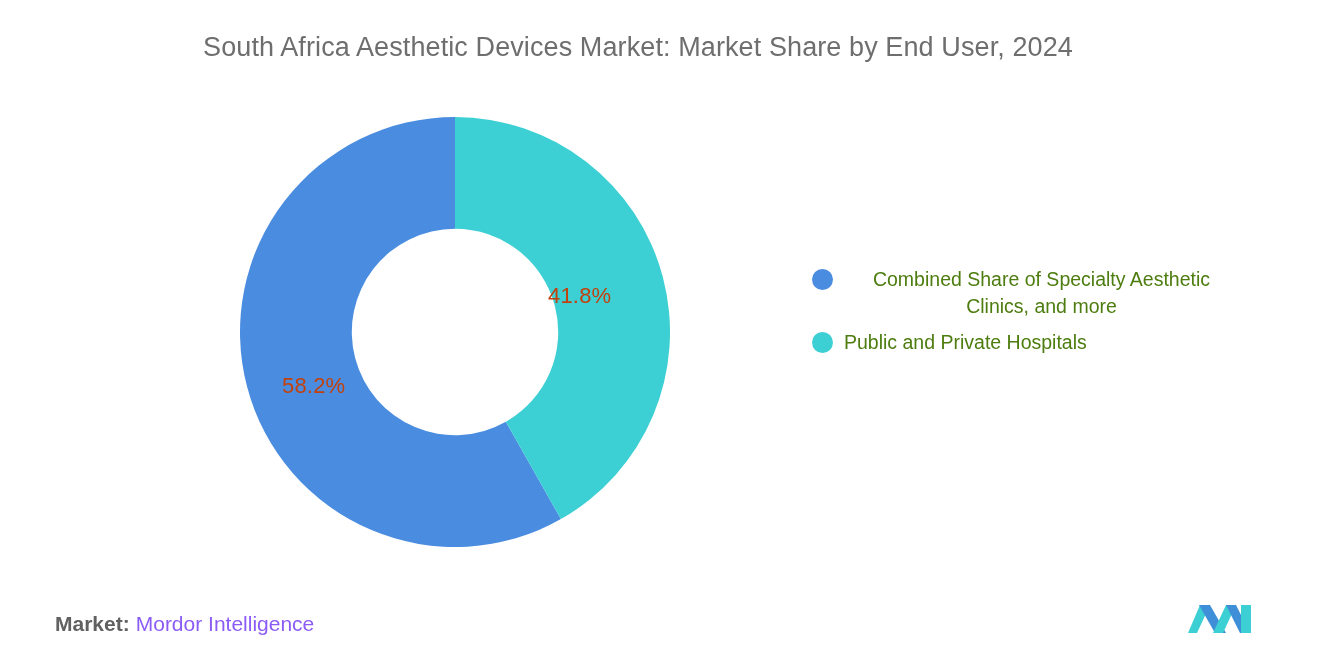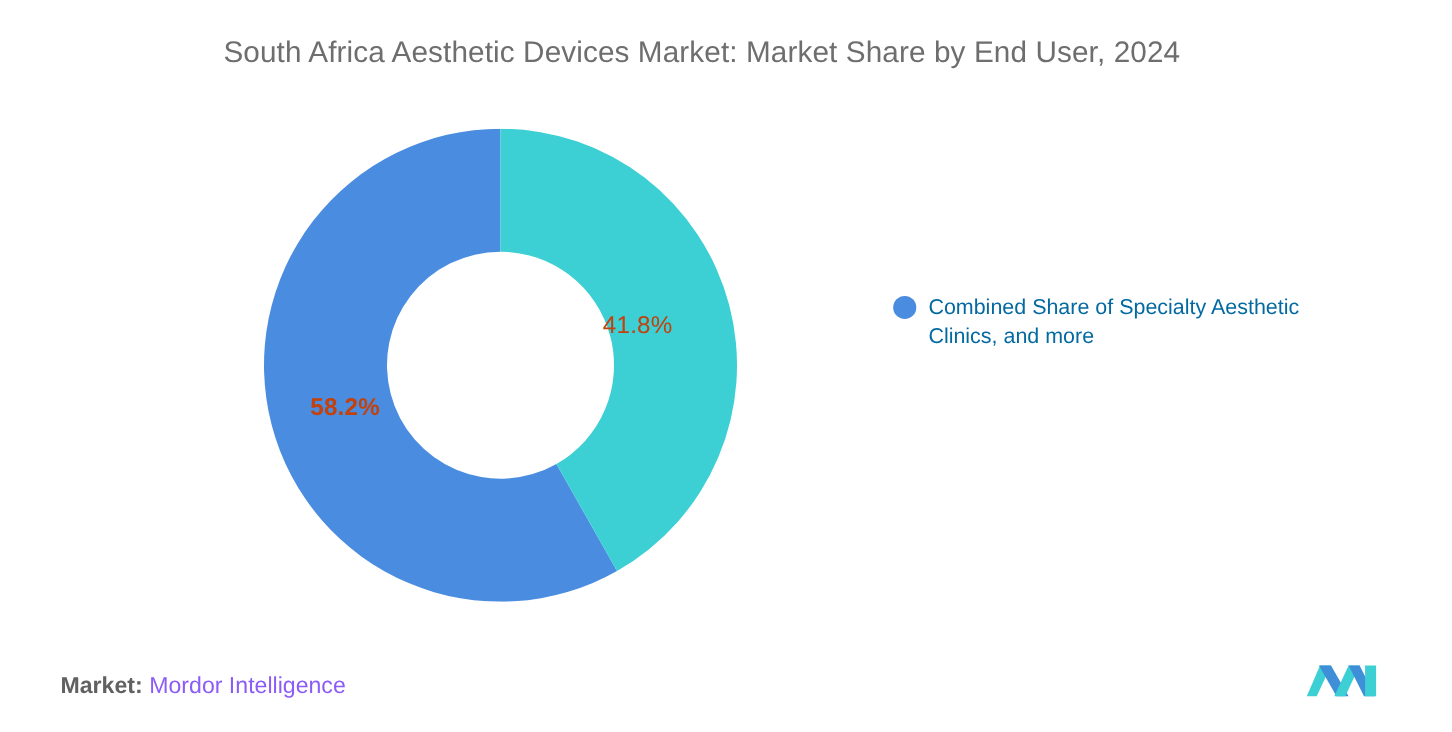--- a/index.html
+++ b/index.html
@@ -46,22 +46,21 @@
 
   .slice-label {
     position: absolute;
     font-size: 22px;
     color: #c2410c;
     white-space: nowrap;
     letter-spacing: 0.2px;
   }
   #label-slice-0 { 
     left: 42px;
-    top: 240px;
-    font-weight: bold;
+    top: 256px;
   }
   #label-slice-1 { 
     left: 308px;
     top: 166px;
   }
 
   
   #legend {
     position: absolute;
     left: 812px;
@@ -77,22 +76,23 @@
     flex: 0 0 auto;
     width: 21px;
     height: 21px;
     border-radius: 50%;
     margin-top: 3px;
     margin-right: 11px;
   }
   .legend-label {
     font-size: 19.5px;
     line-height: 1.36;
-    color: #0369a1;
+    color: #4d7c0f;
     max-width: 395px;
+    text-align: center;
   }
 
   
   #source-line {
     position: absolute;
     left: 55px;
     top: 612px;
     font-size: 21px;
     color: #7d7d7d;
     white-space: nowrap;
@@ -133,20 +133,24 @@
   <span class="slice-label" id="label-slice-1">41.8%</span>
 </div>
 
 <div id="legend">
 
   <div class="legend-item">
     <span class="legend-swatch" id="legend-swatch-0" style="background: rgb(74, 141, 224);"></span>
     <span class="legend-label">Combined Share of Specialty Aesthetic Clinics, and more</span>
   </div>
 
+  <div class="legend-item">
+    <span class="legend-swatch" id="legend-swatch-1" style="background: rgb(60, 207, 212);"></span>
+    <span class="legend-label">Public and Private Hospitals</span>
+  </div>
 </div>
 
 <div id="source-line">
   <span id="source-label">Market:</span><span id="source-value">Mordor Intelligence</span>
 </div>
 
 <svg id="brand-logo" viewBox="0 0 68 38">
 
   <polygon points="2,34 14,6 24,6 11,34" fill="#3ccfd4"></polygon>
 

